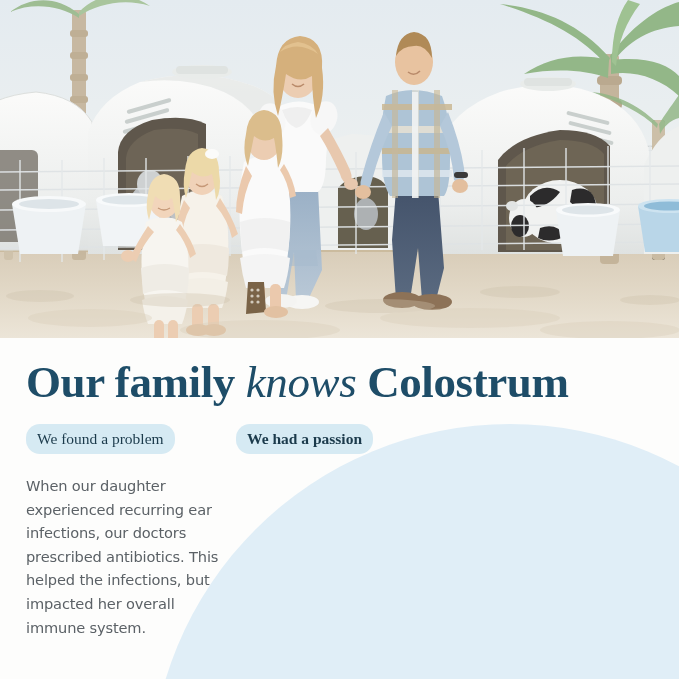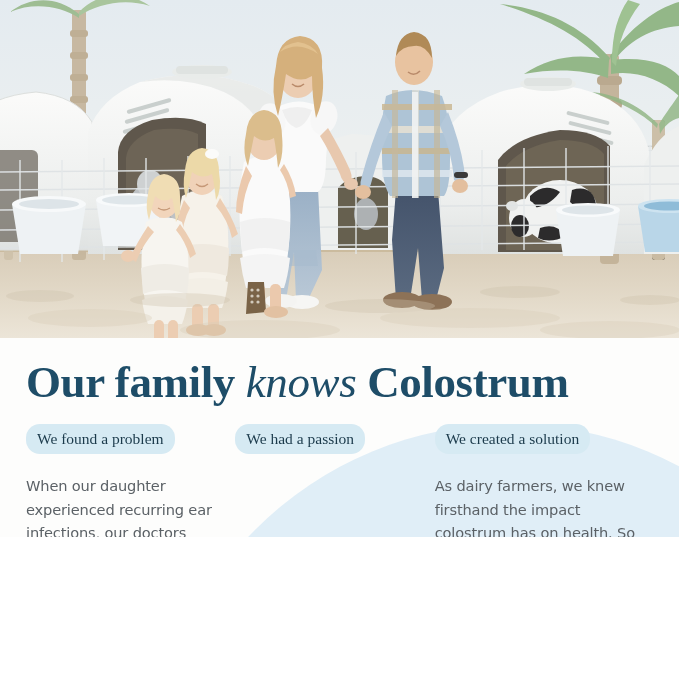--- a/index.html
+++ b/index.html
@@ -10,21 +10,21 @@
   body {
     width: 679px;
     height: 679px;
     overflow: hidden;
     font-family: "Liberation Sans", sans-serif;
   }
 
   .page {
     position: relative;
     width: 679px;
-    height: 537px;
+    height: 679px;
     background: #fdfdfc;
     overflow: hidden;
   }
 
   
   .hero-photo {
     position: absolute;
     left: 0; top: 0;
     width: 679px;
     height: 338px;
@@ -75,21 +75,21 @@
     font-weight: 400;
   }
 
   .columns {
     display: flex;
     margin-top: 16px;
     gap: 14px;
   }
   .col { width: 196px; }
   .col-1 { width: 196px; }
-  .col-2 { width: 186px; }
+  .col-2 { width: 186px; font-weight: bold; }
   .col-3 { width: 219px; }
 
   .pill {
     display: inline-block;
     background: #d6eaf3;
     border-radius: 14px;
     padding: 5px 11px 6px 11px;
     font-family: "Liberation Serif", "DejaVu Serif", serif;
     font-size: 15.5px;
     line-height: 19px;
@@ -460,22 +460,18 @@
 
         <div class="col col-1">
           <div class="pill">We found a problem</div>
           <p class="body-text">When our daughter experienced recurring ear infections, our doctors prescribed antibiotics. This helped the infections, but impacted her overall immune system.</p>
         </div>
 
         <div class="col col-2">
           <div class="pill">We had a passion</div>
         </div>
 
-        <div class="col col-3">
-          <div class="pill">We created a solution</div>
-          <p class="body-text">As dairy farmers, we knew firsthand the impact colostrum has on health. So WonderCow was born: An easy-to-use, all-natural solution. Fuel gut health, support immunity, &amp; so much more!</p>
-        </div>
 
       </div>
     </div>
   </div>
 
 </div>
 
 </body></html>

